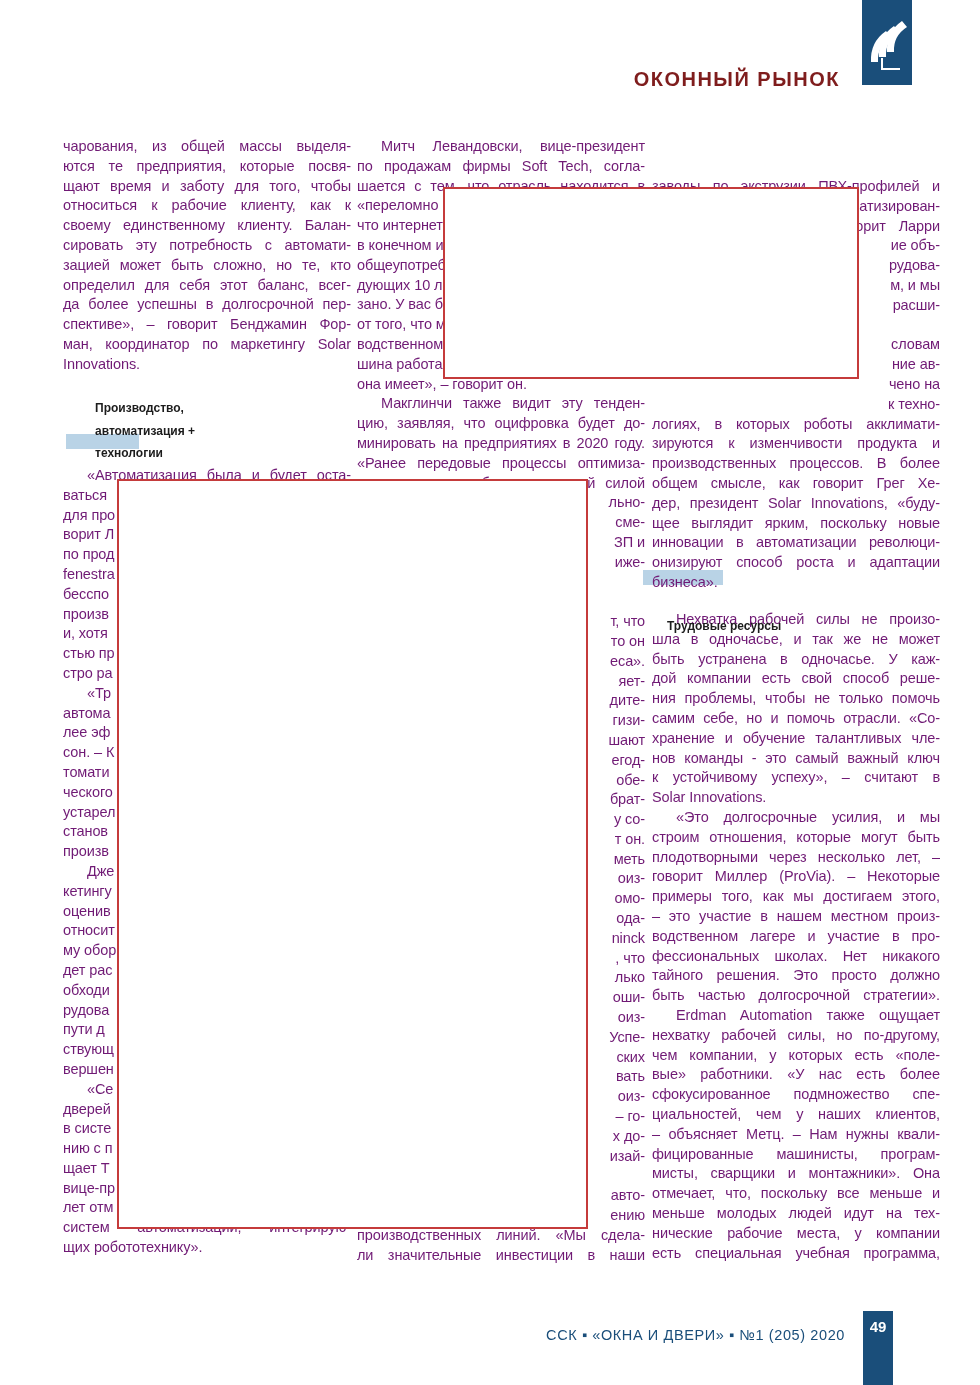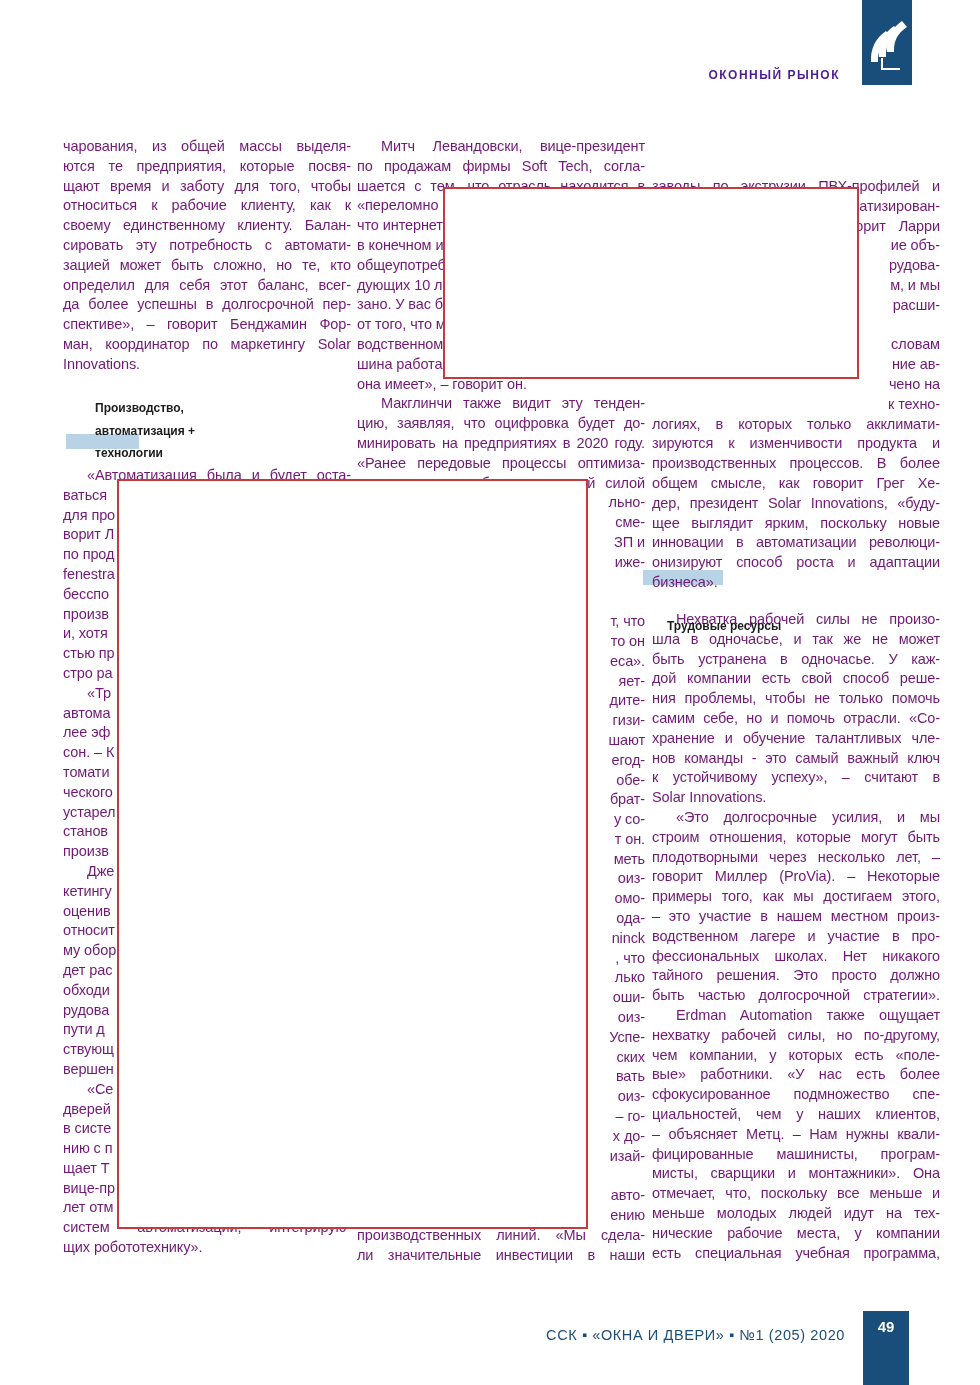--- a/index.html
+++ b/index.html
@@ -11,25 +11,25 @@
   .ln.f{text-align:justify;text-align-last:justify;}
   .ln.r{text-align:right;}
   .ln.i{text-indent:24px;}
   .heading{position:absolute;font-weight:bold;font-size:12px;line-height:22.5px;
        color:#1c1c1c;z-index:2;}
   .heading .ln{height:22.5px;}
   .hl{position:absolute;background:#b9d3e6;z-index:0;}
   .ph{position:absolute;background:#ffffff;border:2px solid #c53b3b;
       box-sizing:border-box;z-index:5;}
   .masthead{position:absolute;top:68px;right:140px;font-weight:bold;
-      font-size:12px;letter-spacing:1.5px;color:#4c1d95;z-index:2;}
+      font-size:20px;letter-spacing:1.5px;color:#7f1d1d;z-index:2;}
   .logo{position:absolute;top:0;left:862px;width:50px;height:85px;z-index:2;}
   .footer-line{position:absolute;top:1327px;right:135px;font-size:14.5px;
       letter-spacing:0.6px;color:#1a4e7a;z-index:2;}
-  .pagenum{position:absolute;left:863px;top:1311px;width:46px;height:74px;
+  .pagenum{position:absolute;left:863px;top:1311px;width:30px;height:74px;
       background:#1a4e7a;color:#ffffff;font-weight:bold;font-size:15px;
       text-align:center;padding-top:7px;box-sizing:border-box;z-index:2;}
 </style>
 </head>
 <body>
 
 <div class="masthead">ОКОННЫЙ РЫНОК</div>
 
 <div class="logo">
   <svg width="50" height="85" viewBox="0 0 50 85" xmlns="http://www.w3.org/2000/svg">
@@ -172,21 +172,21 @@
     <div class="ln f">ным оборудованием, – говорит Ларри</div>
     <div class="ln r">ие объ-</div>
     <div class="ln r">рудова-</div>
     <div class="ln r">м, и мы</div>
     <div class="ln r">расши-</div>
     <div class="ln"></div>
     <div class="ln r">словам</div>
     <div class="ln r">ние ав-</div>
     <div class="ln r">чено на</div>
     <div class="ln r">к техно-</div>
-    <div class="ln f">логиях, в которых только акклимати-</div>
+    <div class="ln f">логиях, в которых роботы акклимати-</div>
     <div class="ln f">зируются к изменчивости продукта и</div>
     <div class="ln f">производственных процессов. В более</div>
     <div class="ln f">общем смысле, как говорит Грег Хе-</div>
     <div class="ln f">дер, президент Solar Innovations, «буду-</div>
     <div class="ln f">щее выглядит ярким, поскольку новые</div>
     <div class="ln f">инновации в автоматизации революци-</div>
     <div class="ln f">онизируют способ роста и адаптации</div>
     <div class="ln">бизнеса».</div>
   </div>
 <div class="heading" style="left:667px;top:567px;margin-top:48px;">

